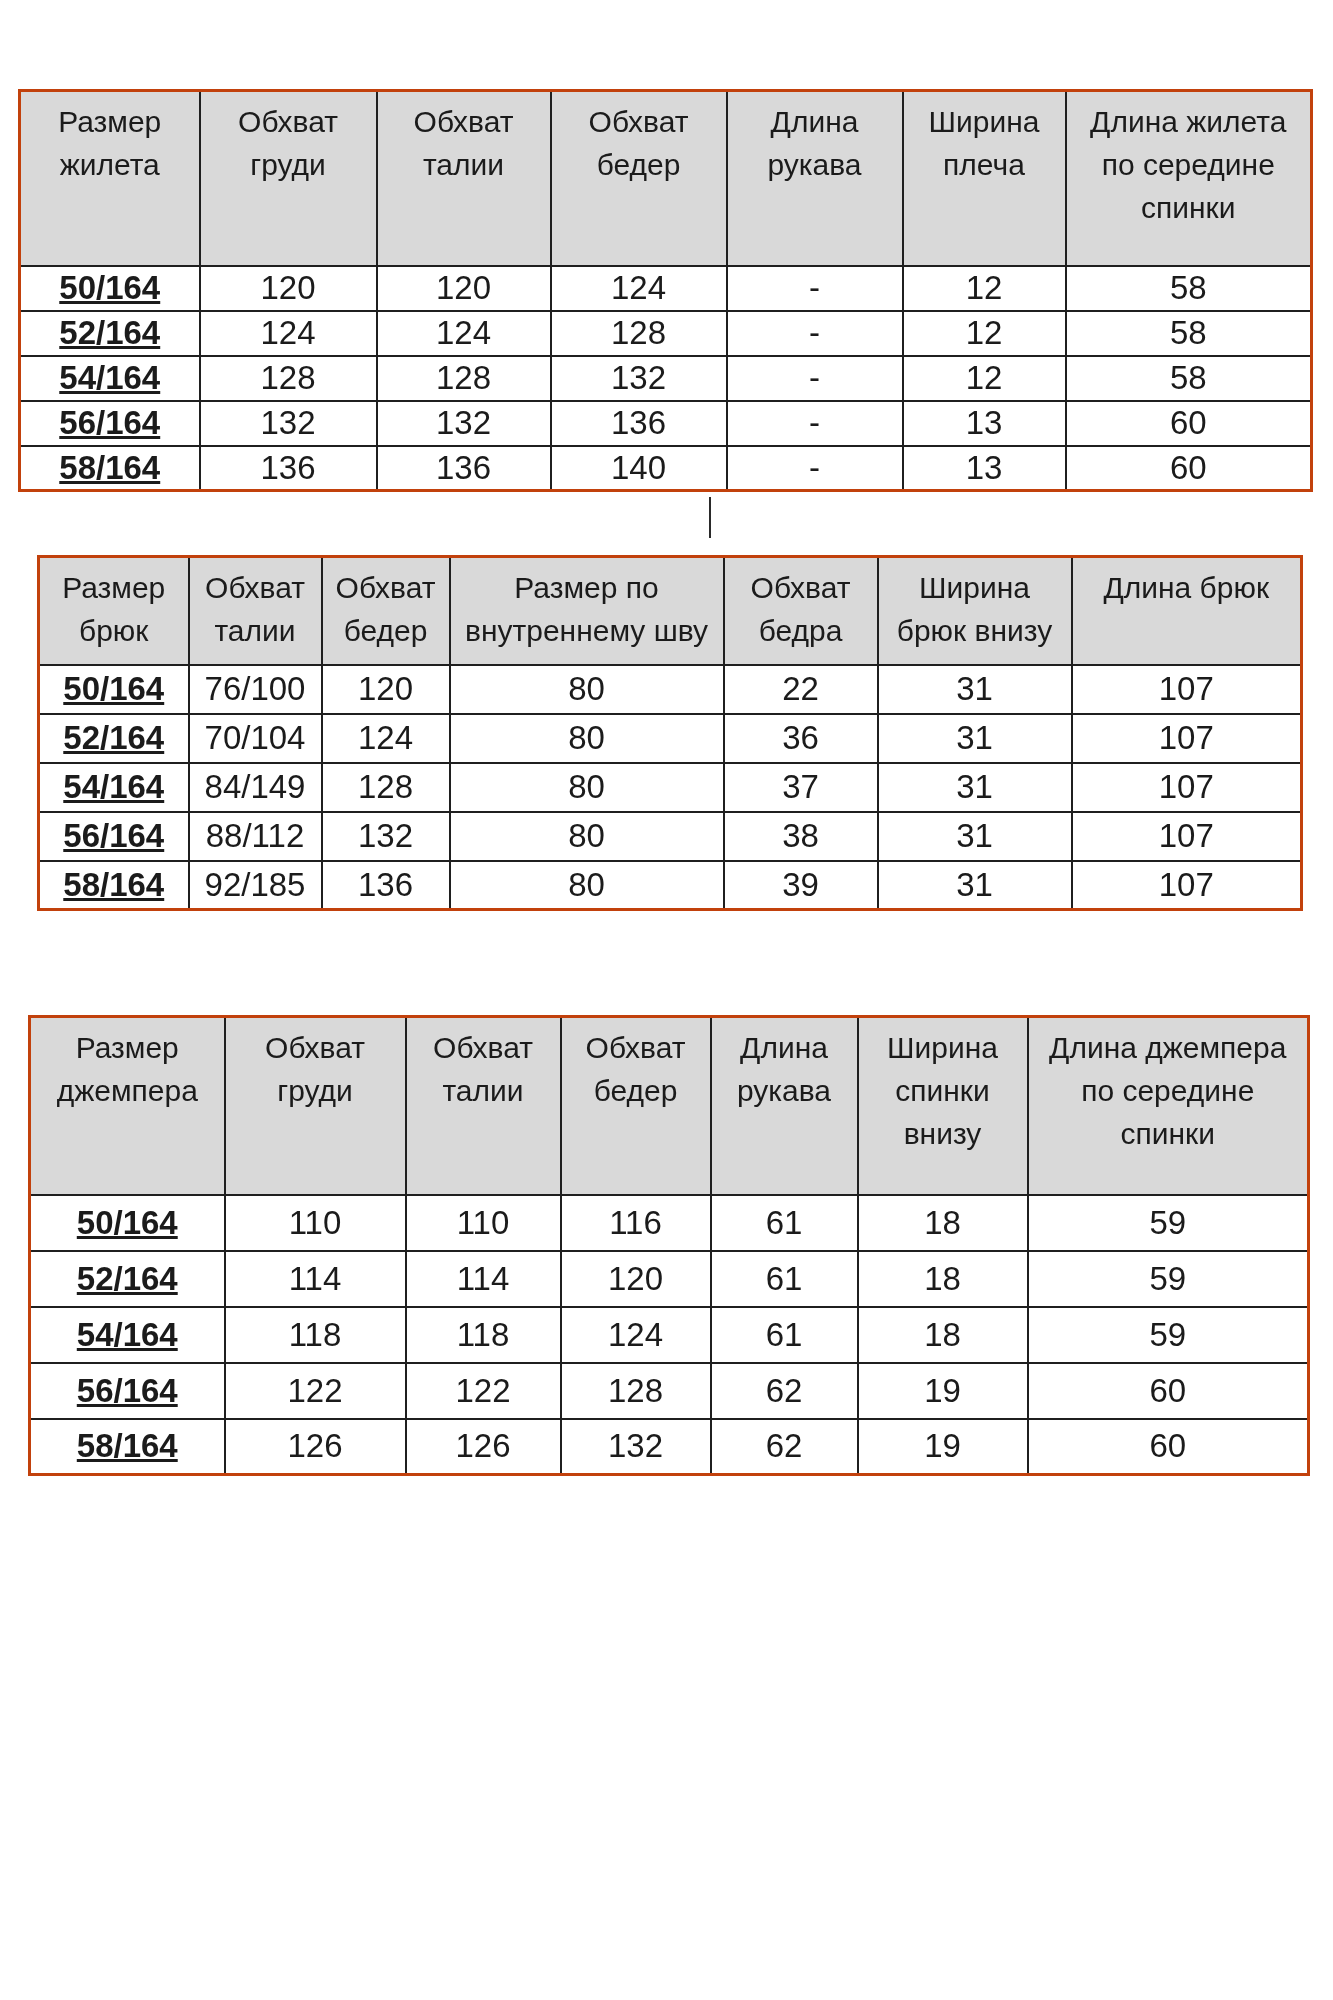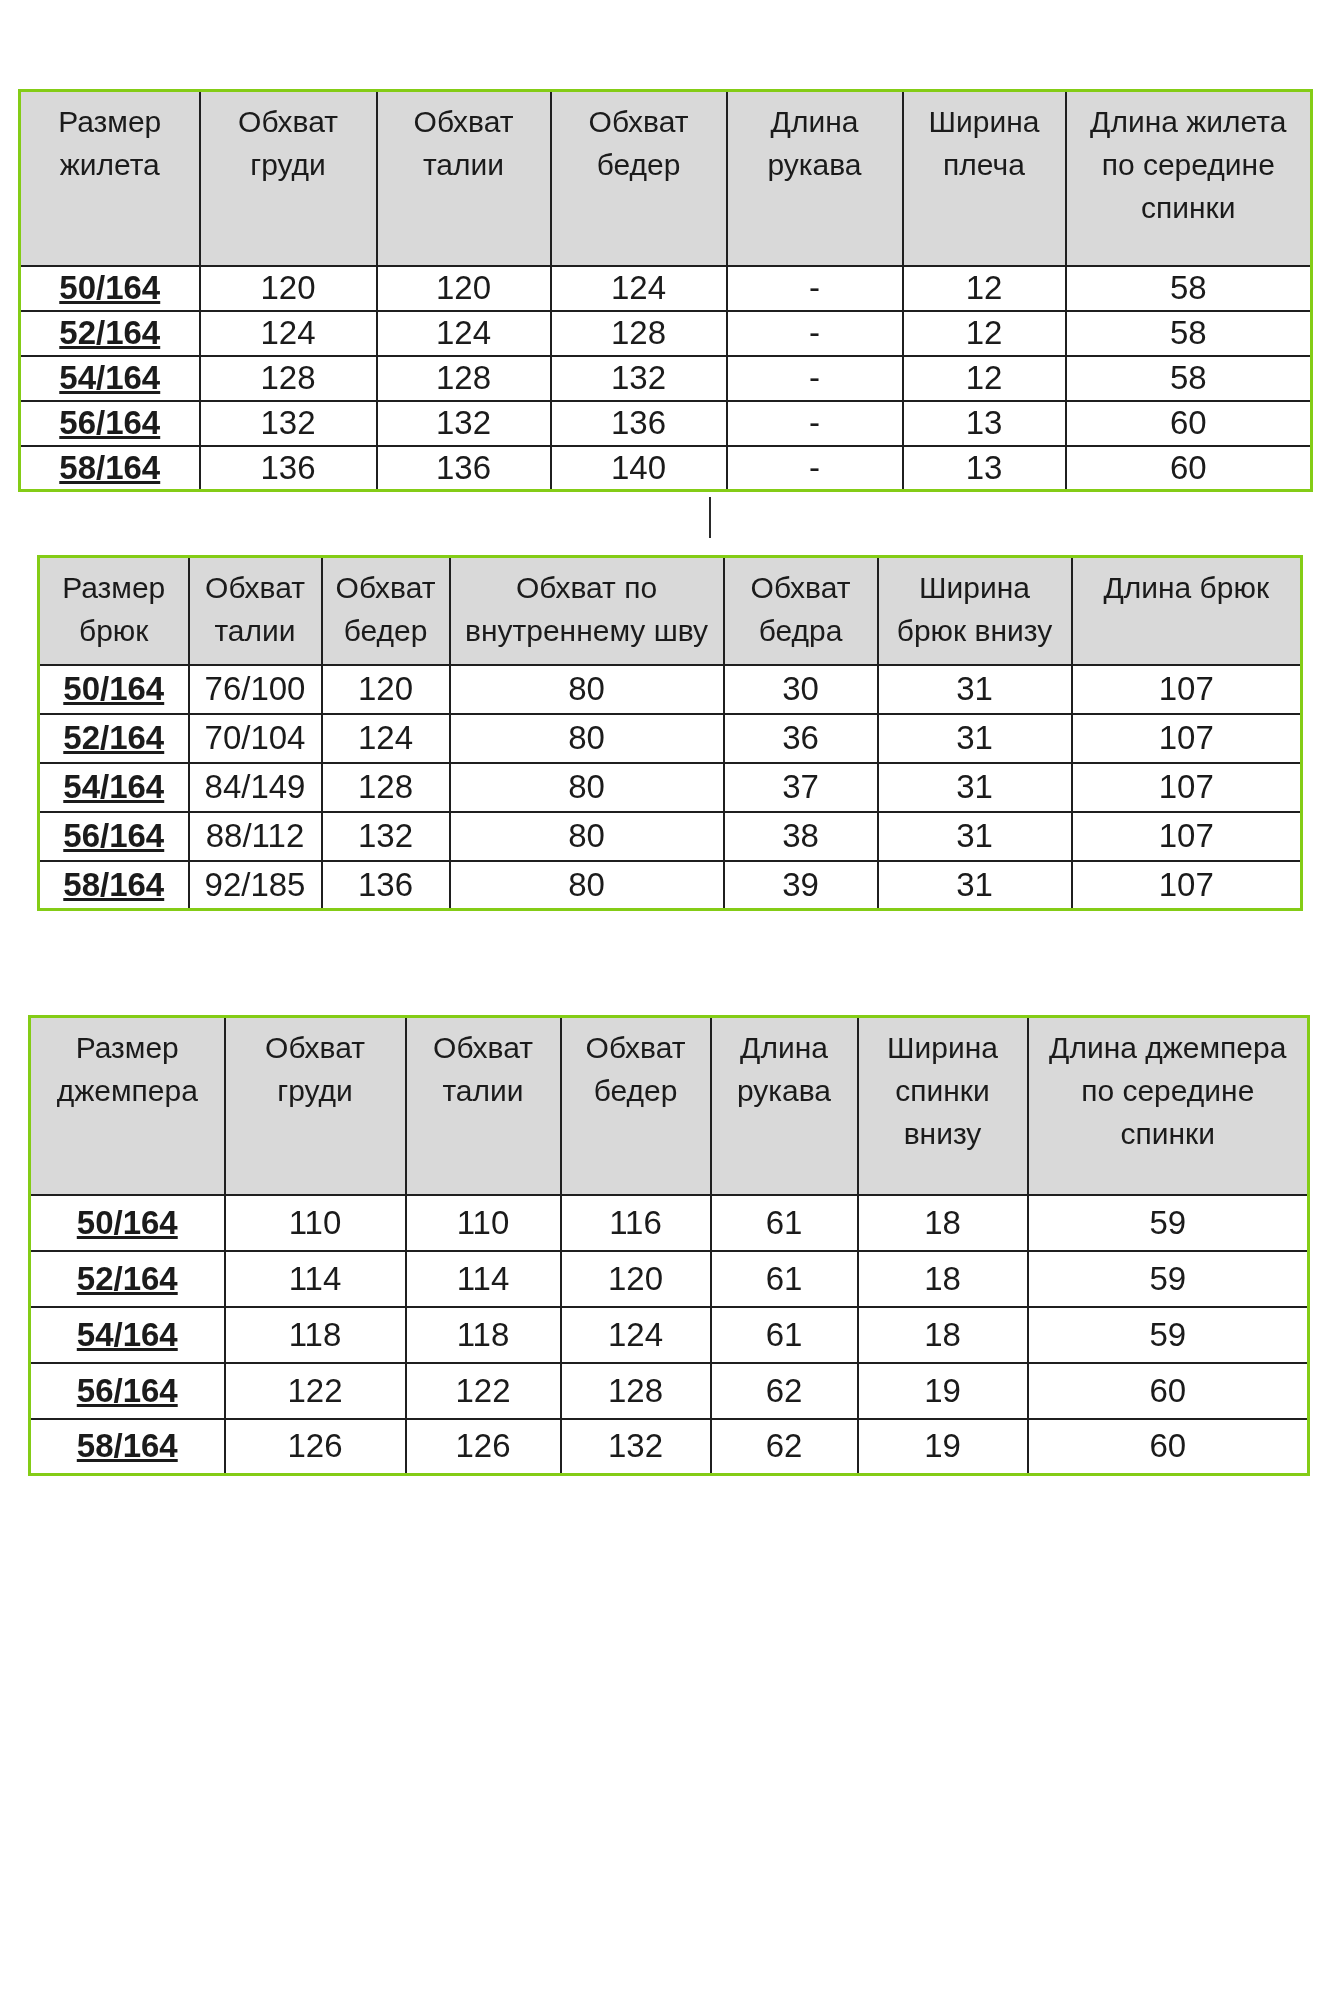--- a/index.html
+++ b/index.html
@@ -20,21 +20,21 @@
     table-layout: fixed;
   }
   table.size-table th,
   table.size-table td {
     border: 2px solid #1f1f1f;
     text-align: center;
     overflow: hidden;
     padding: 0;
   }
   table.size-table {
-    border: 3px solid #84cc16;
+    border: 3px solid #c2410c;
   }
   table.size-table th {
     background: #d9d9d9;
     font-weight: normal;
     vertical-align: top;
     font-size: 30px;
     line-height: 43px;
     padding: 8px 8px 0 8px;
   }
   table.size-table td {
@@ -138,33 +138,33 @@
       <col style="width: 274px;">
       <col style="width: 154px;">
       <col style="width: 194px;">
       <col style="width: 230px;">
     </colgroup>
     <thead>
       <tr style="height: 108px;">
         <th>Размер брюк</th>
         <th>Обхват талии</th>
         <th>Обхват бедер</th>
-        <th>Обхват по внутреннему шву</th>
+        <th>Размер по внутреннему шву</th>
         <th>Обхват бедра</th>
         <th>Ширина брюк внизу</th>
         <th>Длина брюк</th>
       </tr>
     </thead>
     <tbody>
       <tr style="height: 49px;">
         <td class="size-cell">50/164</td>
         <td class="value-cell">76/100</td>
         <td class="value-cell">120</td>
         <td class="value-cell">80</td>
-        <td class="value-cell">30</td>
+        <td class="value-cell">22</td>
         <td class="value-cell">31</td>
         <td class="value-cell">107</td>
       </tr>
       <tr style="height: 49px;">
         <td class="size-cell">52/164</td>
         <td class="value-cell">70/104</td>
         <td class="value-cell">124</td>
         <td class="value-cell">80</td>
         <td class="value-cell">36</td>
         <td class="value-cell">31</td>

